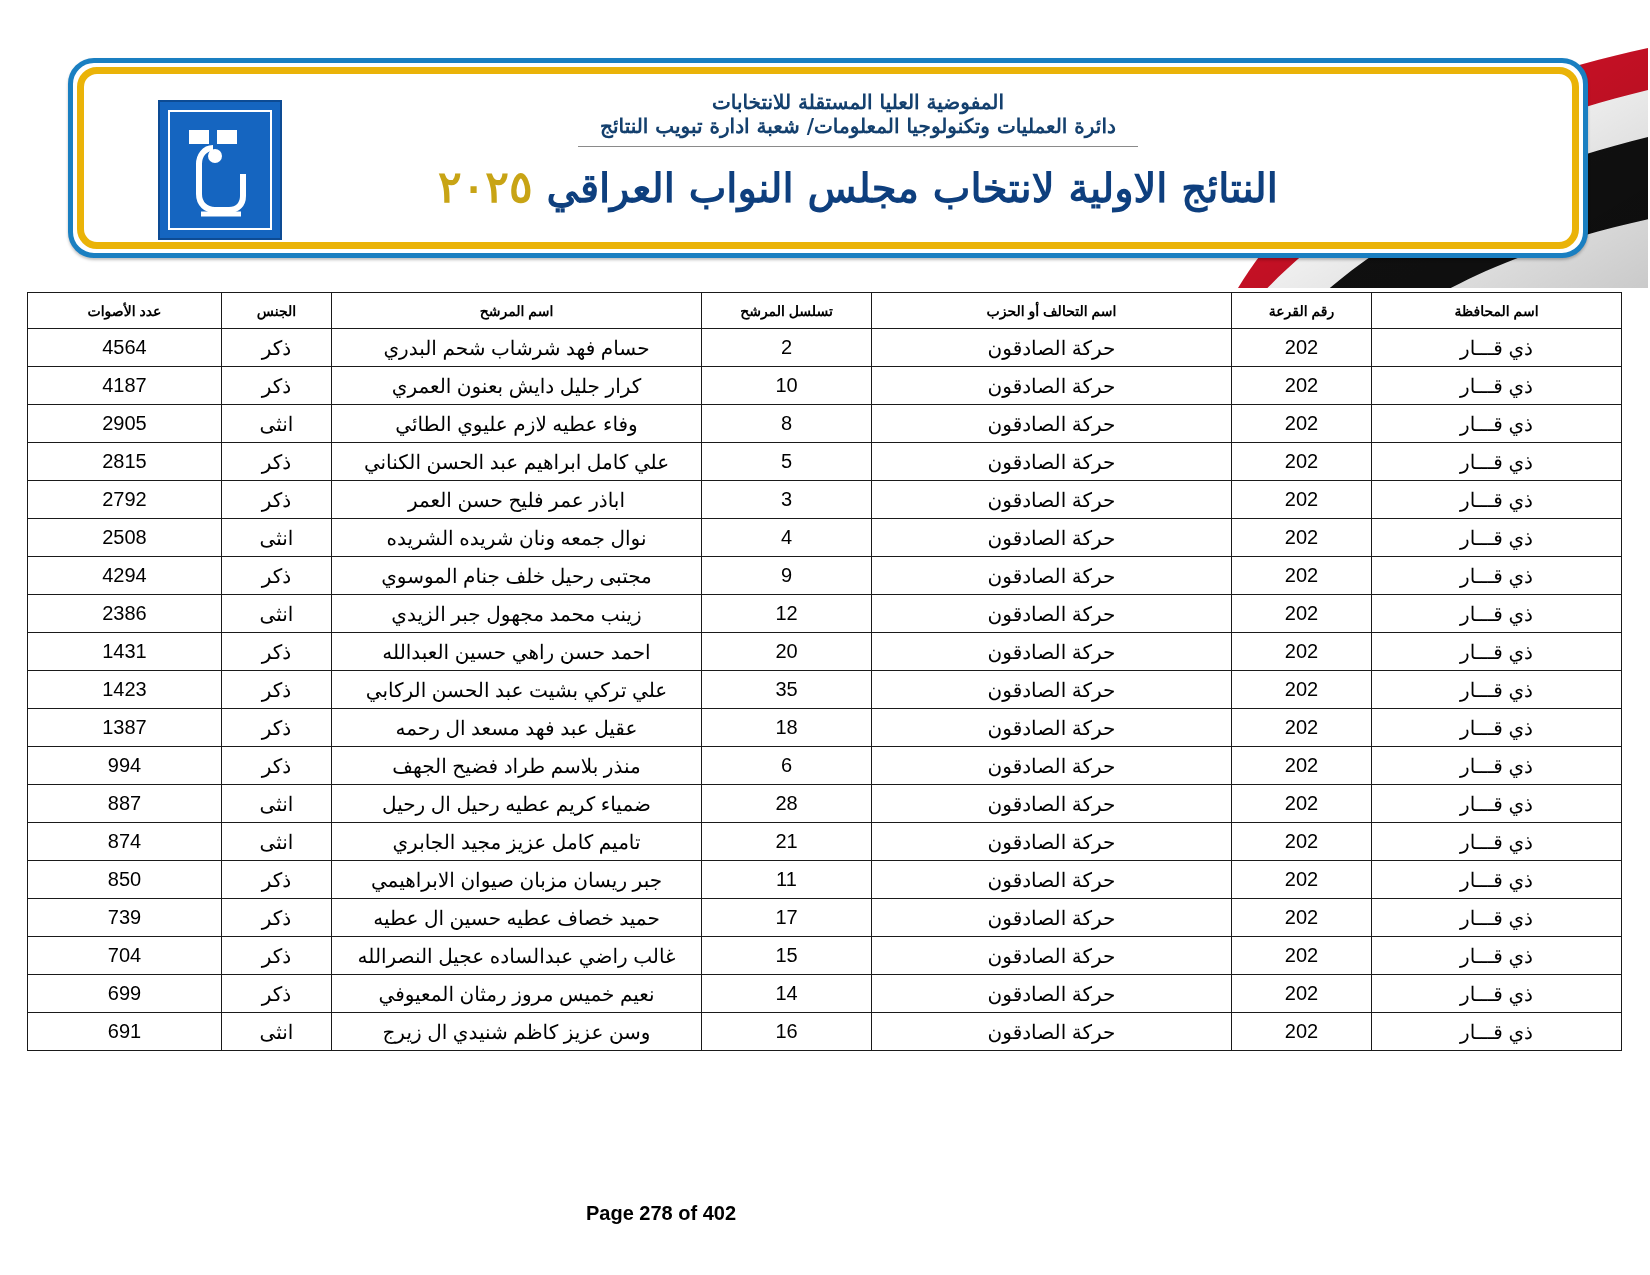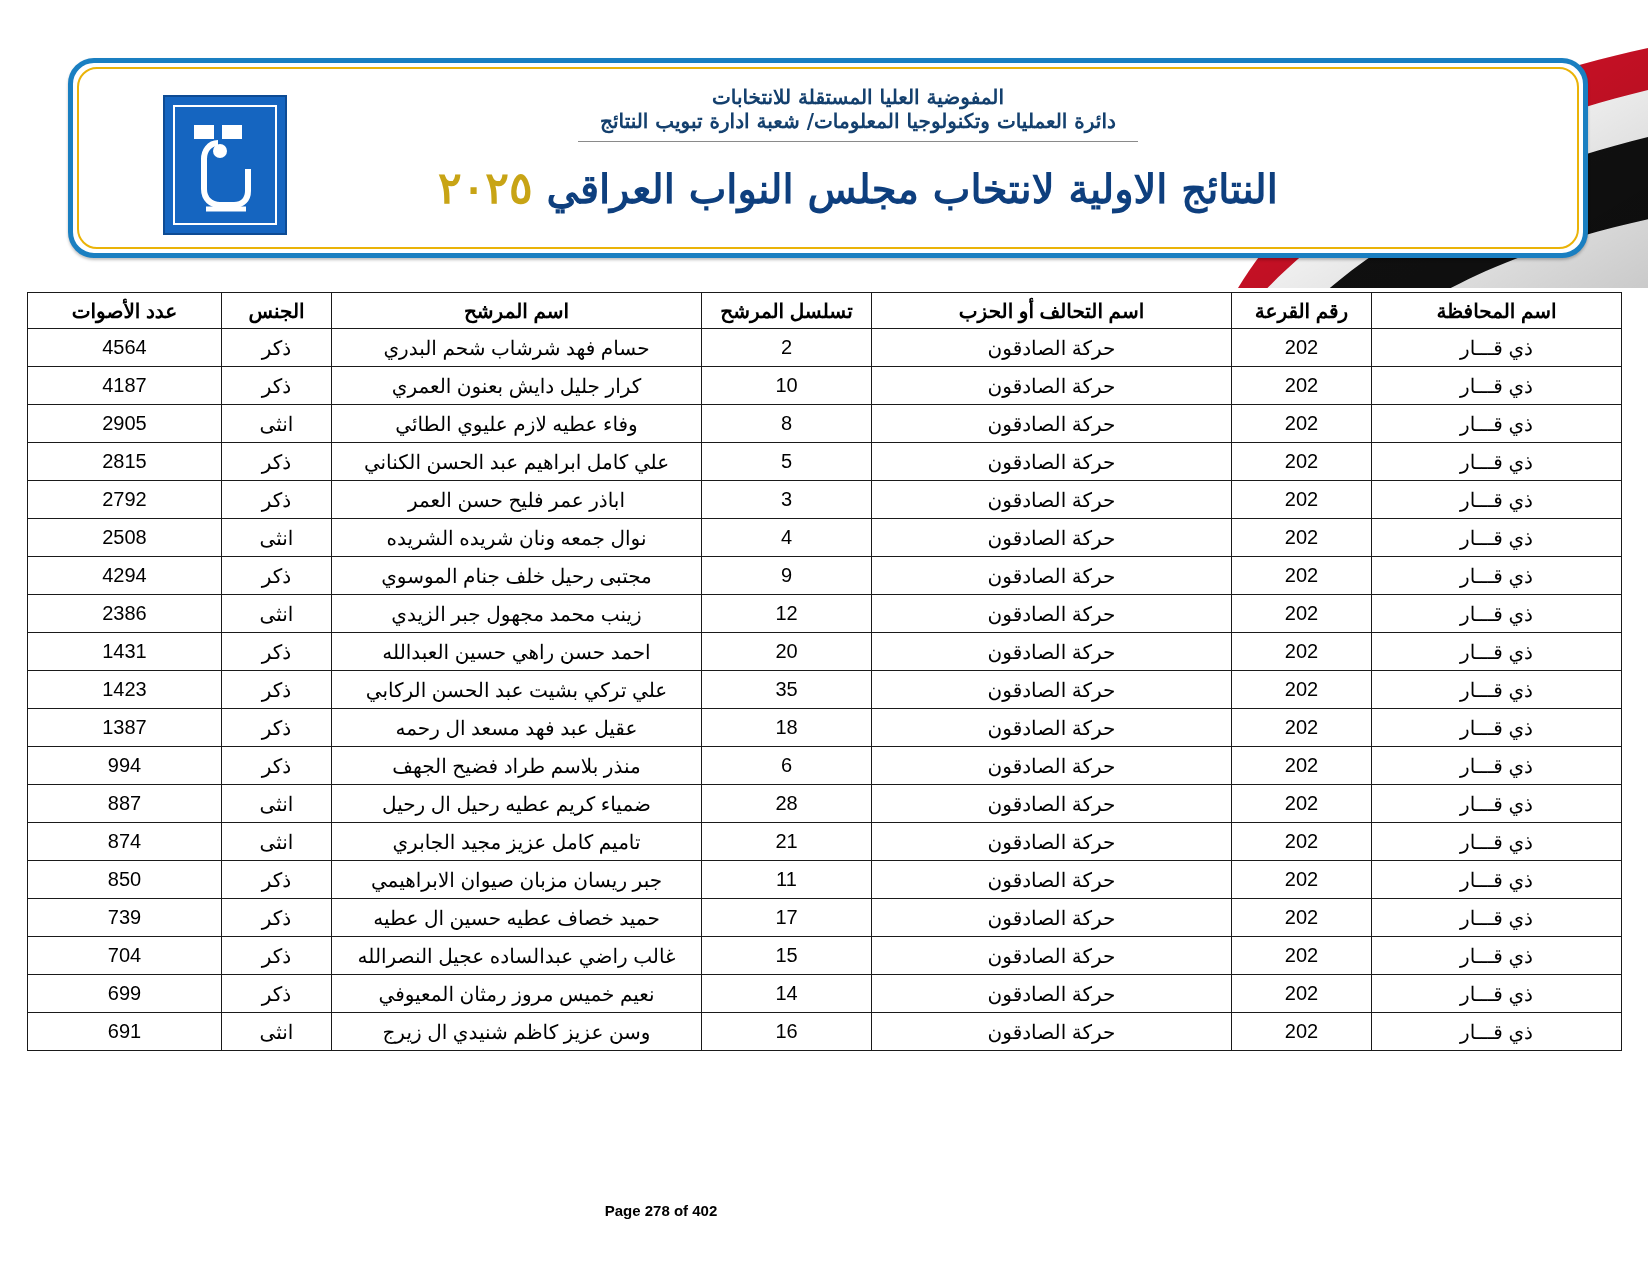--- a/index.html
+++ b/index.html
@@ -47,21 +47,21 @@
     height: 200px;
     border: 5px solid #1a7fc1;
     border-radius: 26px;
     background: #ffffff;
     box-shadow: 0 2px 3px rgba(0,0,0,0.25);
     box-sizing: border-box;
   }
   .banner-inner {
     position: absolute;
     inset: 4px;
-    border: 2px solid #eab308;
+    border: 7px solid #eab308;
     border-radius: 20px;
     background: #ffffff;
     box-sizing: border-box;
     overflow: hidden;
   }
   .logo-box {
     position: absolute;
     top: 26px;
     right: 1290px;
     width: 120px;
@@ -110,21 +110,21 @@
     width: 560px;
     height: 1px;
     background: #8a8a8a;
     margin: 8px auto 0 auto;
   }
   .head-title {
     font-family: "DejaVu Serif", serif;
     font-size: 40px;
     font-weight: bold;
     color: #0e3f7e;
-    margin-top: 20px;
+    margin-top: 14px;
     white-space: nowrap;
   }
   .head-title .year {
     color: #c8a415;
     font-size: 44px;
   }
 
   
   .table-wrap {
     position: absolute;
@@ -143,21 +143,21 @@
     border: 1px solid #1a1a1a;
     text-align: center;
     vertical-align: middle;
     font-size: 20px;
     padding: 4px 6px;
     background: #ffffff;
     box-sizing: border-box;
   }
   table.results thead th {
     font-weight: bold;
-    font-size: 20px;
+    font-size: 14px;
     height: 36px;
     padding: 3px 6px;
   }
   table.results tbody td {
     height: 38px;
     font-size: 20px;
   }
   .col-gov    { width: 250px; }
   .col-lot    { width: 140px; }
   .col-party  { width: 360px; }
@@ -170,21 +170,21 @@
   .tall-row td { height: 86px; }
 
   
   .footer {
     position: absolute;
     top: 1202px;
     left: 0;
     width: 1322px;
     text-align: center;
     direction: ltr;
-    font-size: 15px;
+    font-size: 20px;
     font-weight: bold;
     color: #000000;
   }
 </style>
 </head>
 <body>
 
 <div class="page">
 
   <div class="header-wrap">

